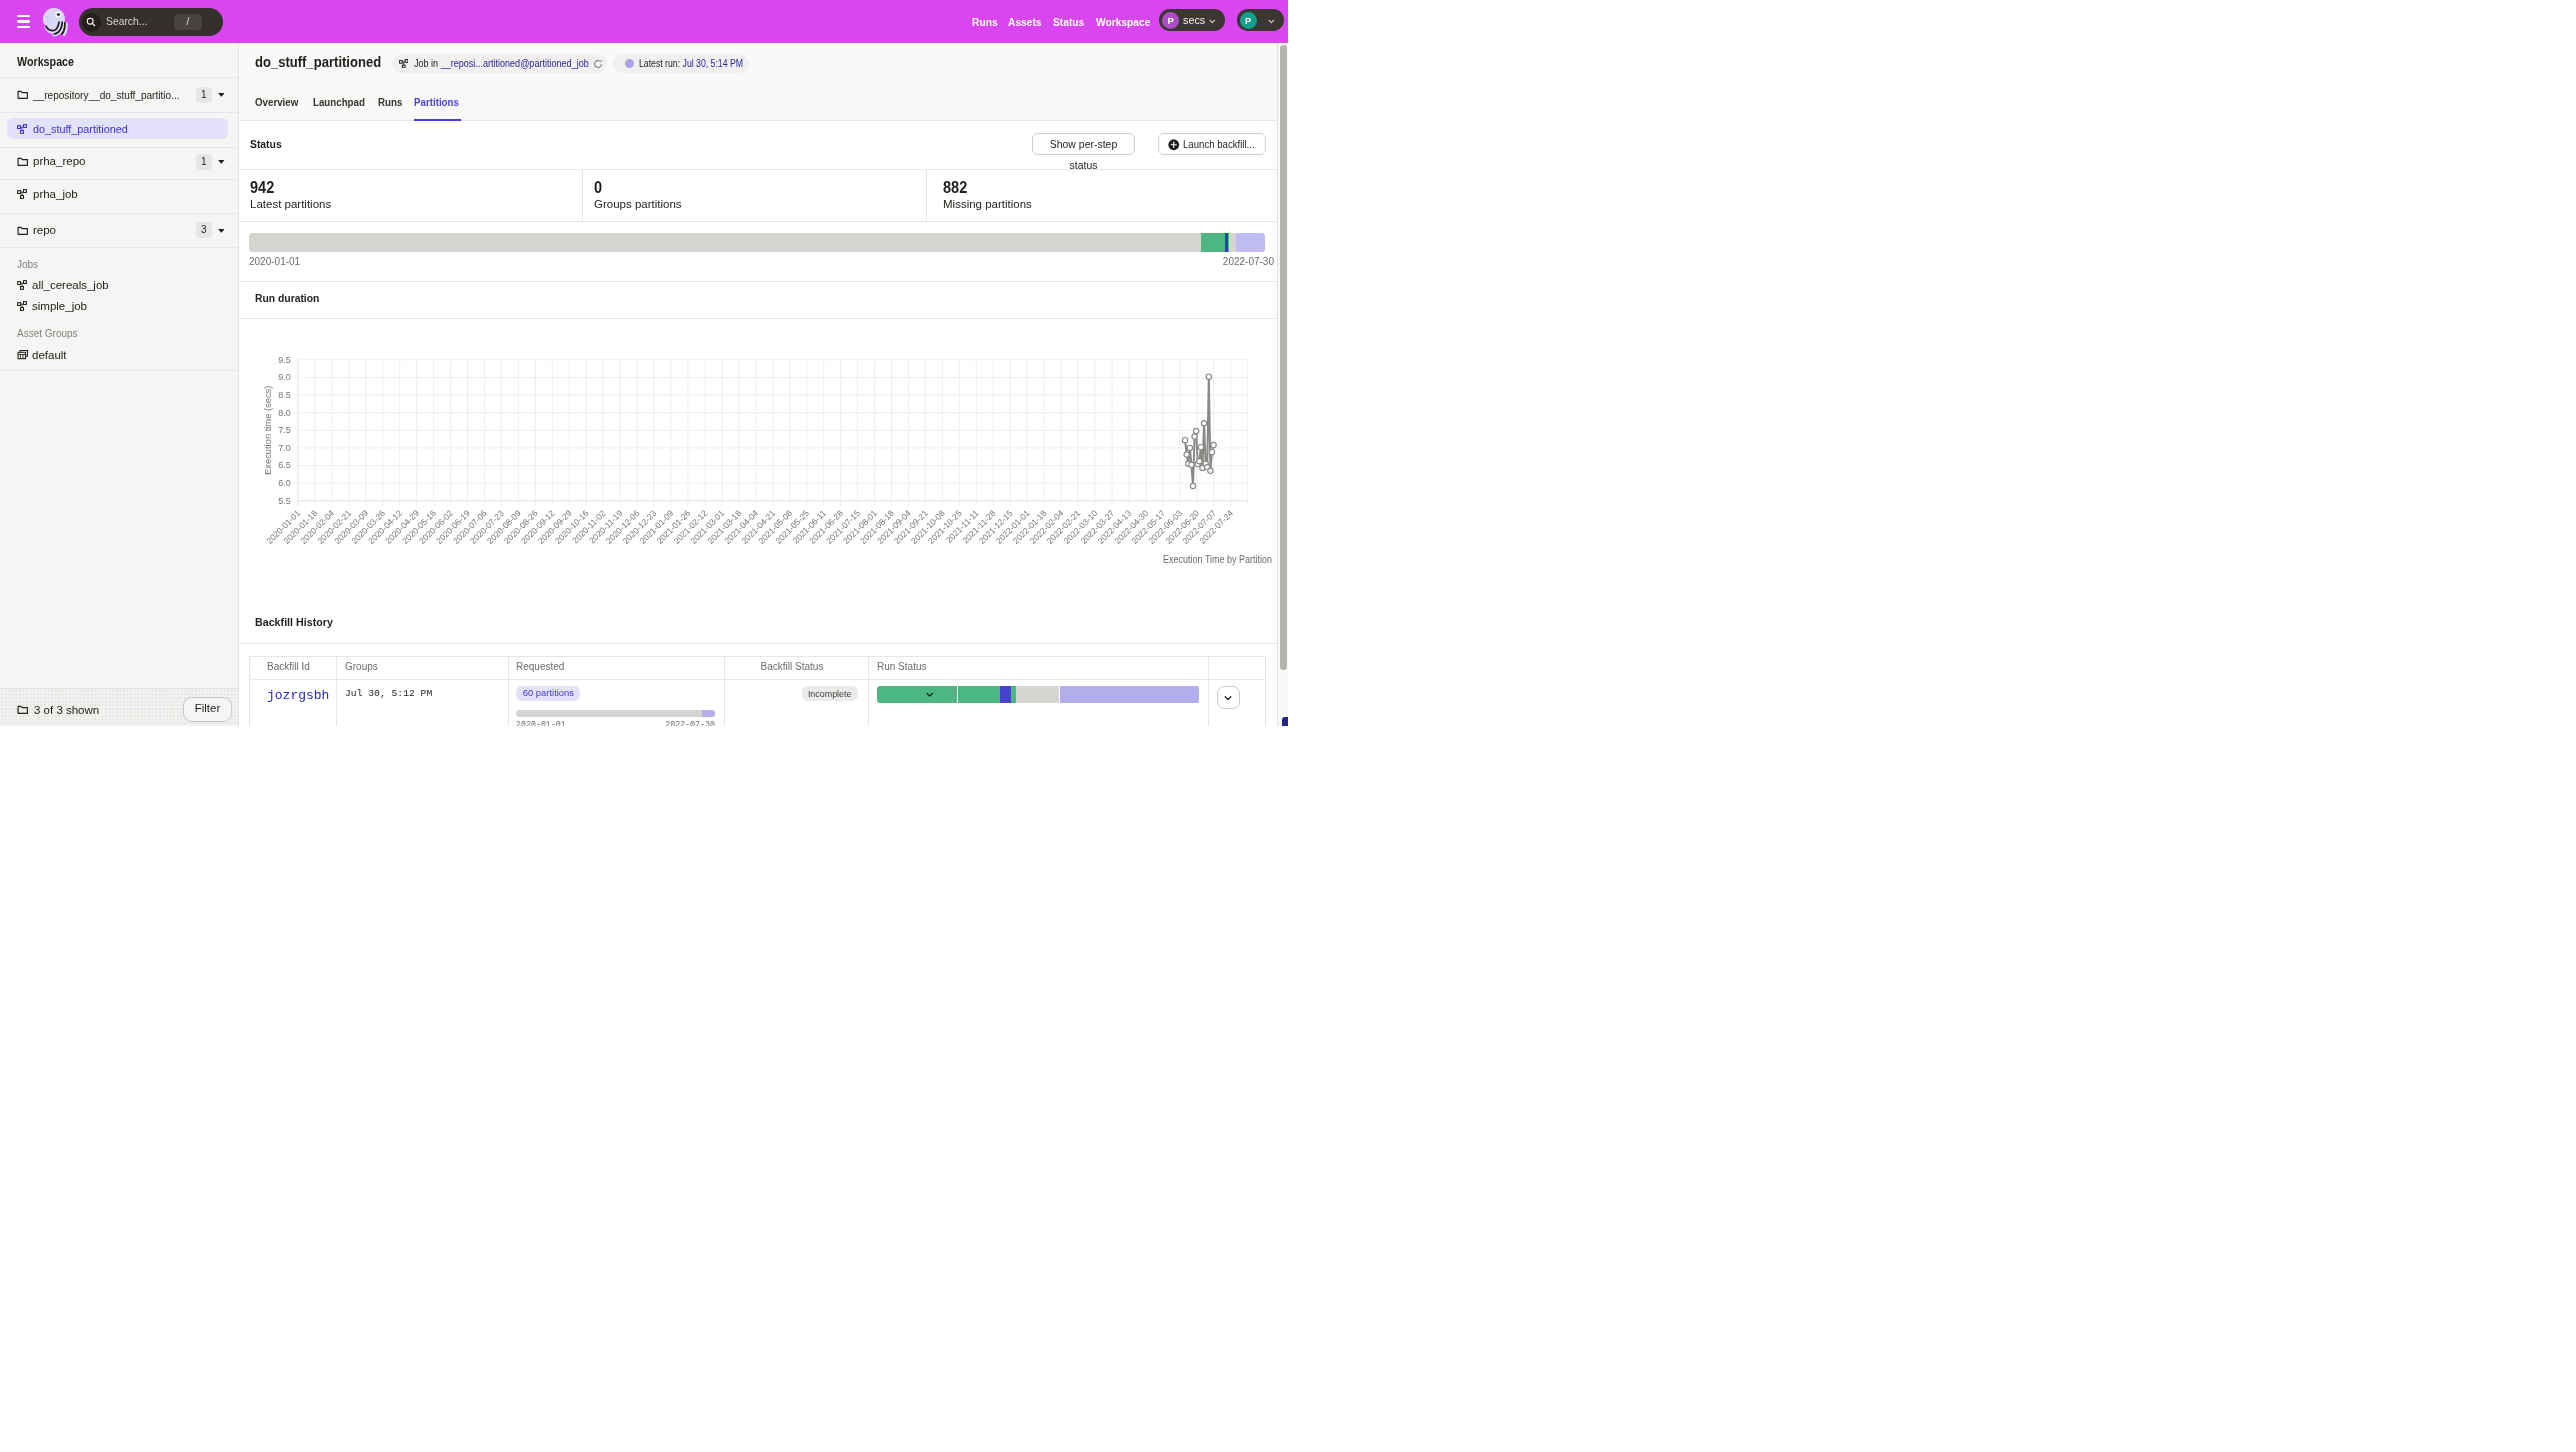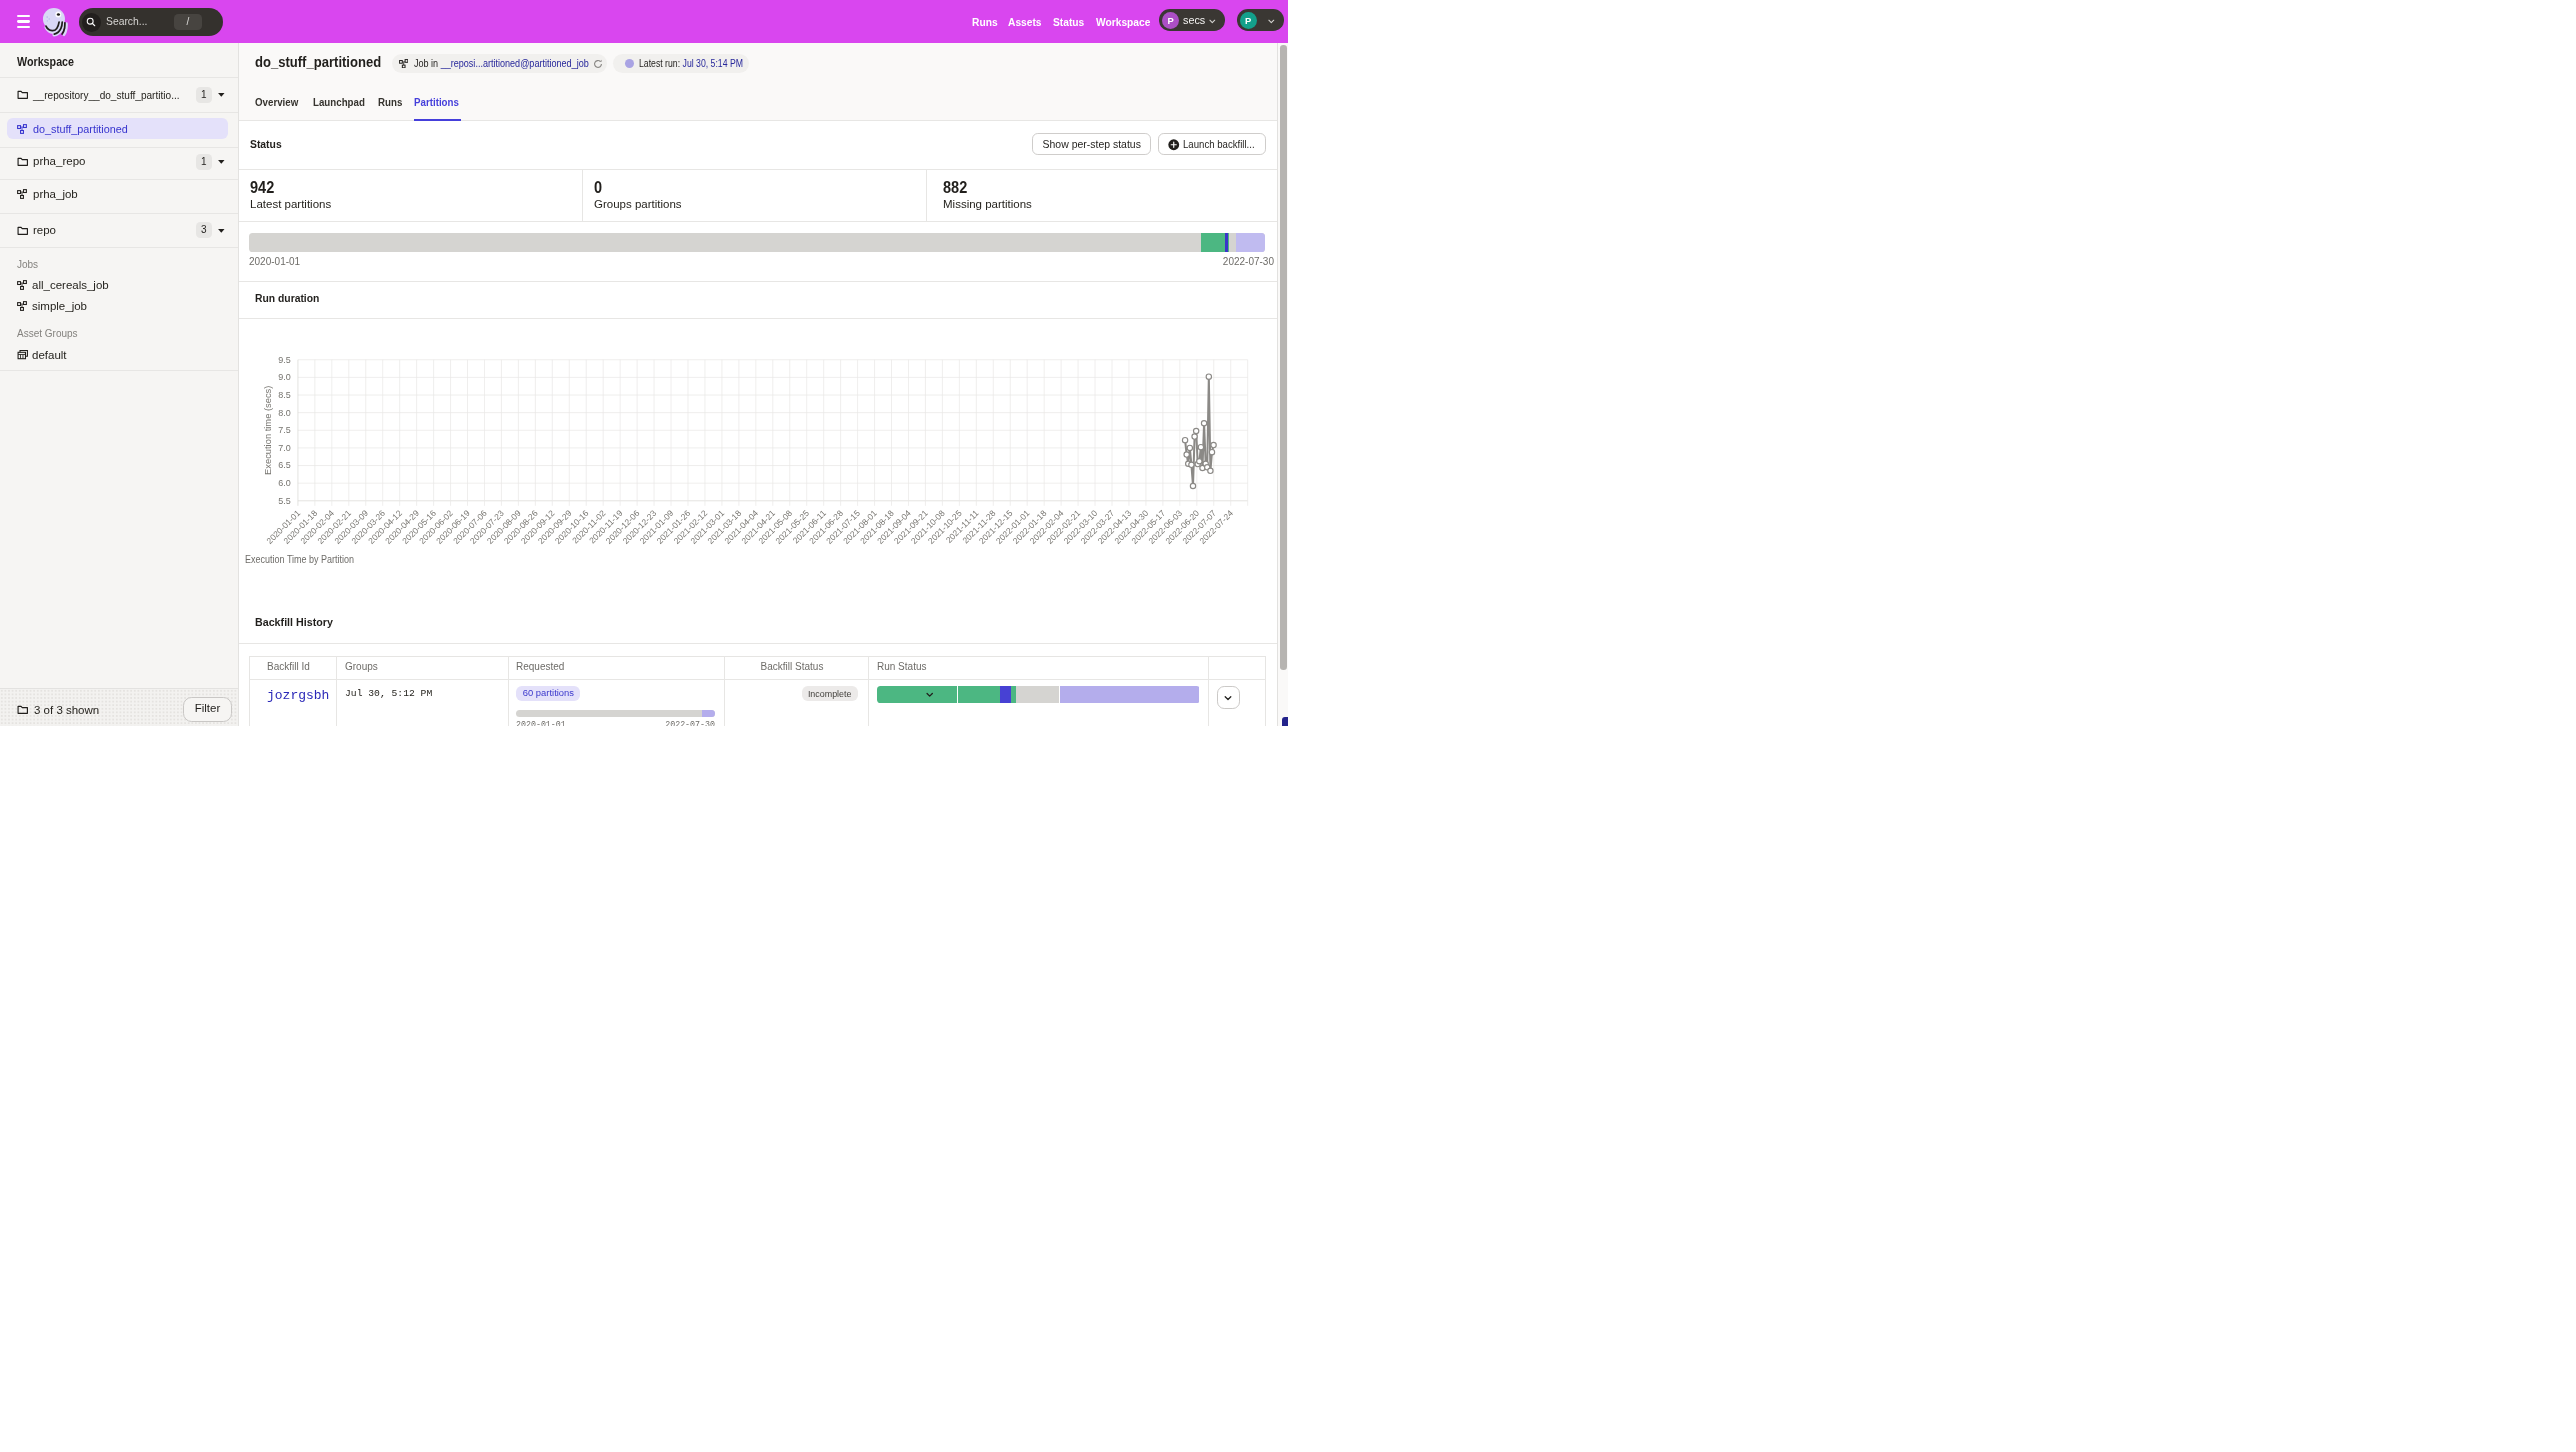--- a/index.html
+++ b/index.html
@@ -158,21 +158,21 @@
 <div class="abs" style="left:613px;top:54px;width:136px;height:19px;background:#f1f0ee;border-radius:9.7px;overflow:hidden">
 <div class="abs" style="left:11.5px;top:4.7px;width:9.4px;height:9.4px;border-radius:50%;background:#a9a3e3"></div>
 <div class="abs" style="left:26px;top:3.6px;font-size:10px;white-space:nowrap;color:#211f1c;transform:scaleX(0.87);transform-origin:0 50%">Latest run: <span style="color:#27279b">Jul 30, 5:14 PM</span></div>
 </div>
 <div class="abs" style="left:255px;top:96px;font-size:11px;font-weight:600;color:#36342f;transform:scaleX(0.885);transform-origin:0 50%">Overview</div>
 <div class="abs" style="left:313px;top:96px;font-size:11px;font-weight:600;color:#36342f;transform:scaleX(0.885);transform-origin:0 50%">Launchpad</div>
 <div class="abs" style="left:378px;top:96px;font-size:11px;font-weight:600;color:#36342f;transform:scaleX(0.885);transform-origin:0 50%">Runs</div>
 <div class="abs" style="left:414px;top:96px;font-size:11px;font-weight:600;color:#453fdb;transform:scaleX(0.885);transform-origin:0 50%">Partitions</div>
 <div class="abs" style="left:414px;top:119px;width:47px;height:2.2px;background:#453fdb"></div>
 <div class="abs" style="left:250px;top:138px;font-size:11.5px;font-weight:700;color:#211f1c;transform:scaleX(0.9);transform-origin:0 50%">Status</div>
-<div class="abs btn" style="left:1032px;top:133px;width:119px"><span style="display:inline-block;transform:scaleX(0.97)">Show per-step status</span></div>
+<div class="abs btn" style="left:1032px;top:133px;width:103px"><span style="display:inline-block;transform:scaleX(0.97)">Show per-step status</span></div>
 <div class="abs btn" style="left:1158px;top:133px;width:108px;text-align:left">
     <svg class="abs" style="left:9px;top:5.4px" width="11.5" height="11.5" viewBox="0 0 18 18">
       <circle cx="9" cy="9" r="8.5" fill="#211f1c"></circle>
       <path d="M9 5v8M5 9h8" stroke="#fff" stroke-width="1.8" stroke-linecap="round"></path>
     </svg>
     <span style="position:absolute;left:24px;top:0;transform:scaleX(0.89);transform-origin:0 50%;white-space:nowrap">Launch backfill...</span>
   </div>
 <div class="hline" style="left:239px;top:169px;width:1039px"></div>
 <div class="abs vline" style="left:582px;top:170px;height:51px"></div>
 <div class="abs vline" style="left:926px;top:170px;height:51px"></div>
@@ -347,21 +347,21 @@
     <circle cx="1669.0" cy="621.5" r="3.7" fill="#ffffff" stroke="#8b8986" stroke-width="1.6"></circle>
     <circle cx="1671.2" cy="650.4" r="3.7" fill="#ffffff" stroke="#8b8986" stroke-width="1.6"></circle>
     <circle cx="1673.4" cy="588.2" r="3.7" fill="#ffffff" stroke="#8b8986" stroke-width="1.6"></circle>
     <circle cx="1675.6" cy="644.5" r="3.7" fill="#ffffff" stroke="#8b8986" stroke-width="1.6"></circle>
     <circle cx="1677.8" cy="649.5" r="3.7" fill="#ffffff" stroke="#8b8986" stroke-width="1.6"></circle>
     <circle cx="1680.0" cy="523.5" r="3.7" fill="#ffffff" stroke="#8b8986" stroke-width="1.6"></circle>
     <circle cx="1682.2" cy="654.4" r="3.7" fill="#ffffff" stroke="#8b8986" stroke-width="1.6"></circle>
     <circle cx="1684.4" cy="628.4" r="3.7" fill="#ffffff" stroke="#8b8986" stroke-width="1.6"></circle>
     <circle cx="1686.6" cy="618.6" r="3.7" fill="#ffffff" stroke="#8b8986" stroke-width="1.6"></circle>
 </svg>
-<div class="abs" style="left:239px;top:554px;width:1039px;text-align:left;font-size:10px;color:#6e6c68"><span style="display:inline-block;transform:scaleX(0.9)">Execution Time by Partition</span></div>
+<div class="abs" style="left:239px;top:554px;width:1039px;text-align:right;font-size:10px;color:#6e6c68"><span style="display:inline-block;transform:scaleX(0.9)">Execution Time by Partition</span></div>
 <div class="abs" style="left:255px;top:616px;font-size:11.5px;font-weight:700;color:#211f1c;transform:scaleX(0.93);transform-origin:0 50%">Backfill History</div>
 <div class="hline" style="left:239px;top:643px;width:1039px"></div>
 <div class="abs" style="left:249px;top:656px;width:1017px;height:71px;border:0.7px solid #e6e5e3;border-bottom:none"></div>
 <div class="hline" style="left:249px;top:679px;width:1017px"></div>
 <div class="abs vline" style="left:336px;top:656px;height:71px"></div>
 <div class="abs vline" style="left:508px;top:656px;height:71px"></div>
 <div class="abs vline" style="left:724px;top:656px;height:71px"></div>
 <div class="abs vline" style="left:868px;top:656px;height:71px"></div>
 <div class="abs vline" style="left:1208px;top:656px;height:71px"></div>
 <div class="abs" style="left:267px;top:661px;font-size:10px;color:#6e6c68">Backfill Id</div>

